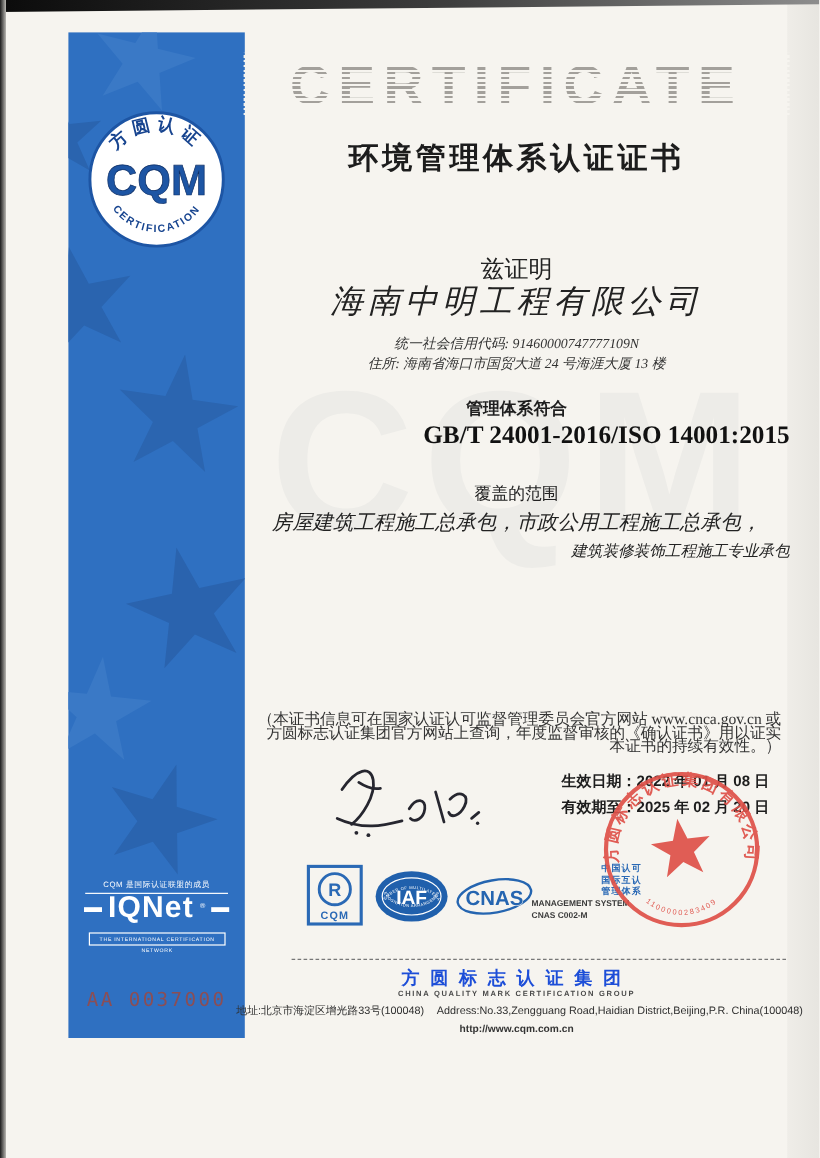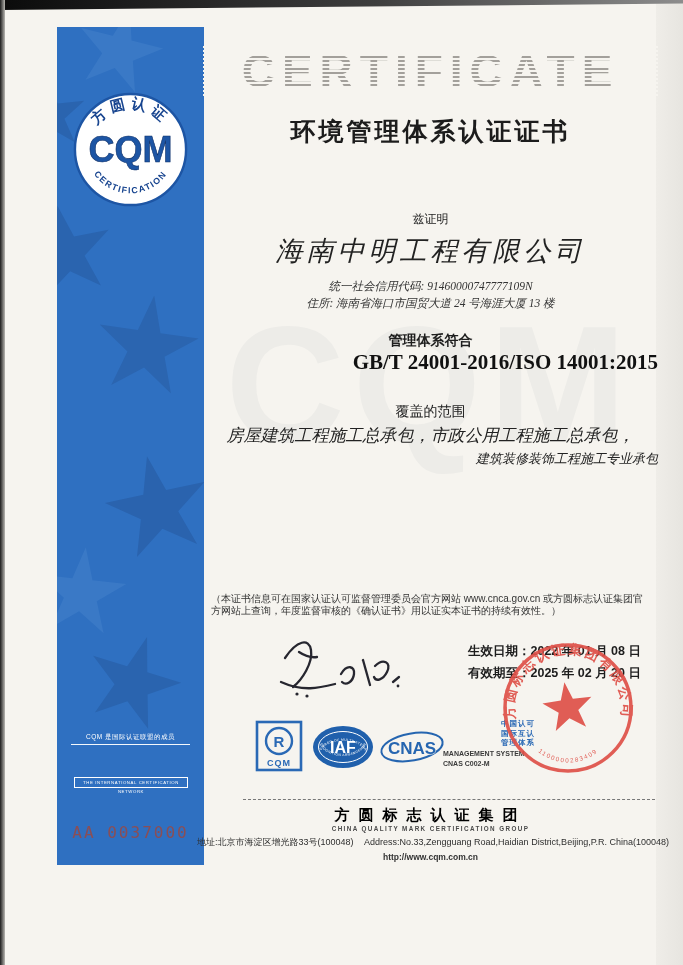--- a/index.html
+++ b/index.html
@@ -48,57 +48,57 @@
   .cert-watermark{position:absolute;left:0;top:44px;width:455px;text-align:center;
     font-size:46px;font-weight:800;letter-spacing:7px;color:#a3a09b;}
   .cert-watermark::after{content:"";position:absolute;inset:0;
     background:repeating-linear-gradient(to bottom,rgba(246,244,239,0) 0 2px,#f6f4ef 2px 4px);}
   .title{position:absolute;left:0;top:115px;width:455px;text-align:center;
     font-size:25px;font-weight:800;letter-spacing:3px;color:#1c1c1c;}
   .cert-no{position:absolute;left:0;top:176px;width:455px;text-align:center;
     font-size:13.5px;color:#222;}
   .cert-no .lbl{font-weight:700;}
   .hereby{position:absolute;left:0;top:211px;width:455px;text-align:center;
-    font-size:12px;color:#222;}
+    font-size:20px;color:#222;}
   .company{position:absolute;left:0;top:233px;width:455px;text-align:center;
     font-family:"Liberation Serif",serif;font-style:italic;font-size:27px;
     letter-spacing:4px;color:#222;}
   .small-serif{font-family:"Liberation Serif",serif;font-style:italic;color:#333;}
   .credit{position:absolute;left:0;top:279px;width:455px;text-align:center;font-size:11.5px;}
   .addr1{position:absolute;left:0;top:296px;width:455px;text-align:center;font-size:11.5px;}
   .addr2{position:absolute;left:0;top:312px;width:455px;text-align:center;font-size:11.5px;}
   .conform{position:absolute;left:0;top:332px;width:455px;text-align:center;
     font-size:14px;font-weight:700;color:#1e1e1e;}
   .standard{position:absolute;left:0;top:350px;width:455px;text-align:right;
     font-family:"Liberation Serif",serif;font-size:21px;font-weight:700;color:#111;}
   .scope-title{position:absolute;left:0;top:403px;width:455px;text-align:center;
     font-size:14px;color:#222;}
   .scope1{position:absolute;left:0;top:424px;width:455px;text-align:center;
     font-family:"Liberation Serif",serif;font-style:italic;font-size:17px;color:#222;}
   .scope2{position:absolute;left:0;top:450px;width:455px;text-align:right;
     font-family:"Liberation Serif",serif;font-style:italic;font-size:13px;color:#222;}
-  .fine-print{position:absolute;left:8px;top:593px;width:440px;text-align:left;
-    font-family:Liberation Sans, sans-serif;font-size:10px;line-height:11.5px;color:#333;}
+  .fine-print{position:absolute;left:8px;top:593px;width:440px;text-align:right;
+    font-family:Liberation Serif, serif;font-size:13px;line-height:11.5px;color:#333;}
   .signature{position:absolute;left:72px;top:630px;width:130px;height:70px;}
   .dates{position:absolute;left:265px;top:640px;font-size:12.5px;font-weight:700;
     color:#1d1d1d;line-height:22px;}
   .stamp{position:absolute;left:295px;top:638px;width:140px;height:140px;opacity:.92;}
 
   
   .rcqm{position:absolute;left:52px;top:720px;width:48px;height:52px;}
   .iaf{position:absolute;left:108px;top:724px;width:64px;height:46px;}
   .cnas{position:absolute;left:176px;top:726px;width:66px;height:44px;}
   .accr{position:absolute;left:240px;top:719px;width:150px;line-height:9.5px;}
   .accr .cn{color:#2a69b5;font-size:7.5px;font-weight:700;letter-spacing:1px;text-align:center;}
   .accr .en{color:#3a3a3a;font-size:7px;font-weight:700;margin-top:1px;}
 
   
   .divider{position:absolute;left:40px;top:799px;width:412px;border-top:1px dashed #777;}
   .brand-cn{position:absolute;left:0;top:806px;width:455px;text-align:center;
-    font-size:15px;font-weight:800;letter-spacing:9px;color:#000000;}
+    font-size:15px;font-weight:800;letter-spacing:9px;color:#1d4ed8;}
   .brand-en{position:absolute;left:0;top:825px;width:455px;text-align:center;
     font-size:6.3px;font-weight:700;letter-spacing:1.4px;color:#4a4a4a;}
   .f-addr{position:absolute;left:-70px;top:836px;width:600px;text-align:center;
     font-size:9px;color:#2f2f2f;}
   .f-addr span{margin:0 4px;}
   .f-url{position:absolute;left:0;top:852px;width:455px;text-align:center;
     font-size:8.5px;font-weight:700;color:#333;}
 </style>
 </head>
 <body>
@@ -139,20 +139,26 @@
       <text font-size="15" font-weight="bold" fill="#17448f" letter-spacing="5" font-family="Liberation Sans,sans-serif">
         <textPath href="#cqmTop" startOffset="50%" text-anchor="middle">方圆认证</textPath>
       </text>
       <text font-size="9" font-weight="bold" fill="#17448f" letter-spacing="1.5" font-family="Liberation Sans,sans-serif">
         <textPath href="#cqmBot" startOffset="50%" text-anchor="middle">CERTIFICATION</textPath>
       </text>
       <text x="60" y="73" text-anchor="middle" font-size="37" font-weight="800" fill="#1d55a4" stroke="#0e2f66" stroke-width="0.6" font-family="Liberation Sans,sans-serif">CQM</text>
     </svg>
 
     <div class="iqnet-note">CQM 是国际认证联盟的成员</div>
+    <div class="iqnet-row">
+      <span class="iqnet-dash"></span>
+      <span class="iqnet-word">IQNet</span>
+      <span class="iqnet-reg">®</span>
+      <span class="iqnet-dash"></span>
+    </div>
     <div class="iqnet-bar">THE INTERNATIONAL CERTIFICATION NETWORK</div>
     <div class="band-serial">AA 0037000</div>
   </div>
 
   <div class="content">
     <div class="cert-watermark">CERTIFICATE</div>
     <div class="title">环境管理体系认证证书</div>
     <div class="hereby">兹证明</div>
     <div class="company">海南中明工程有限公司</div>
     <div class="credit small-serif">统一社会信用代码: 91460000747777109N</div>

